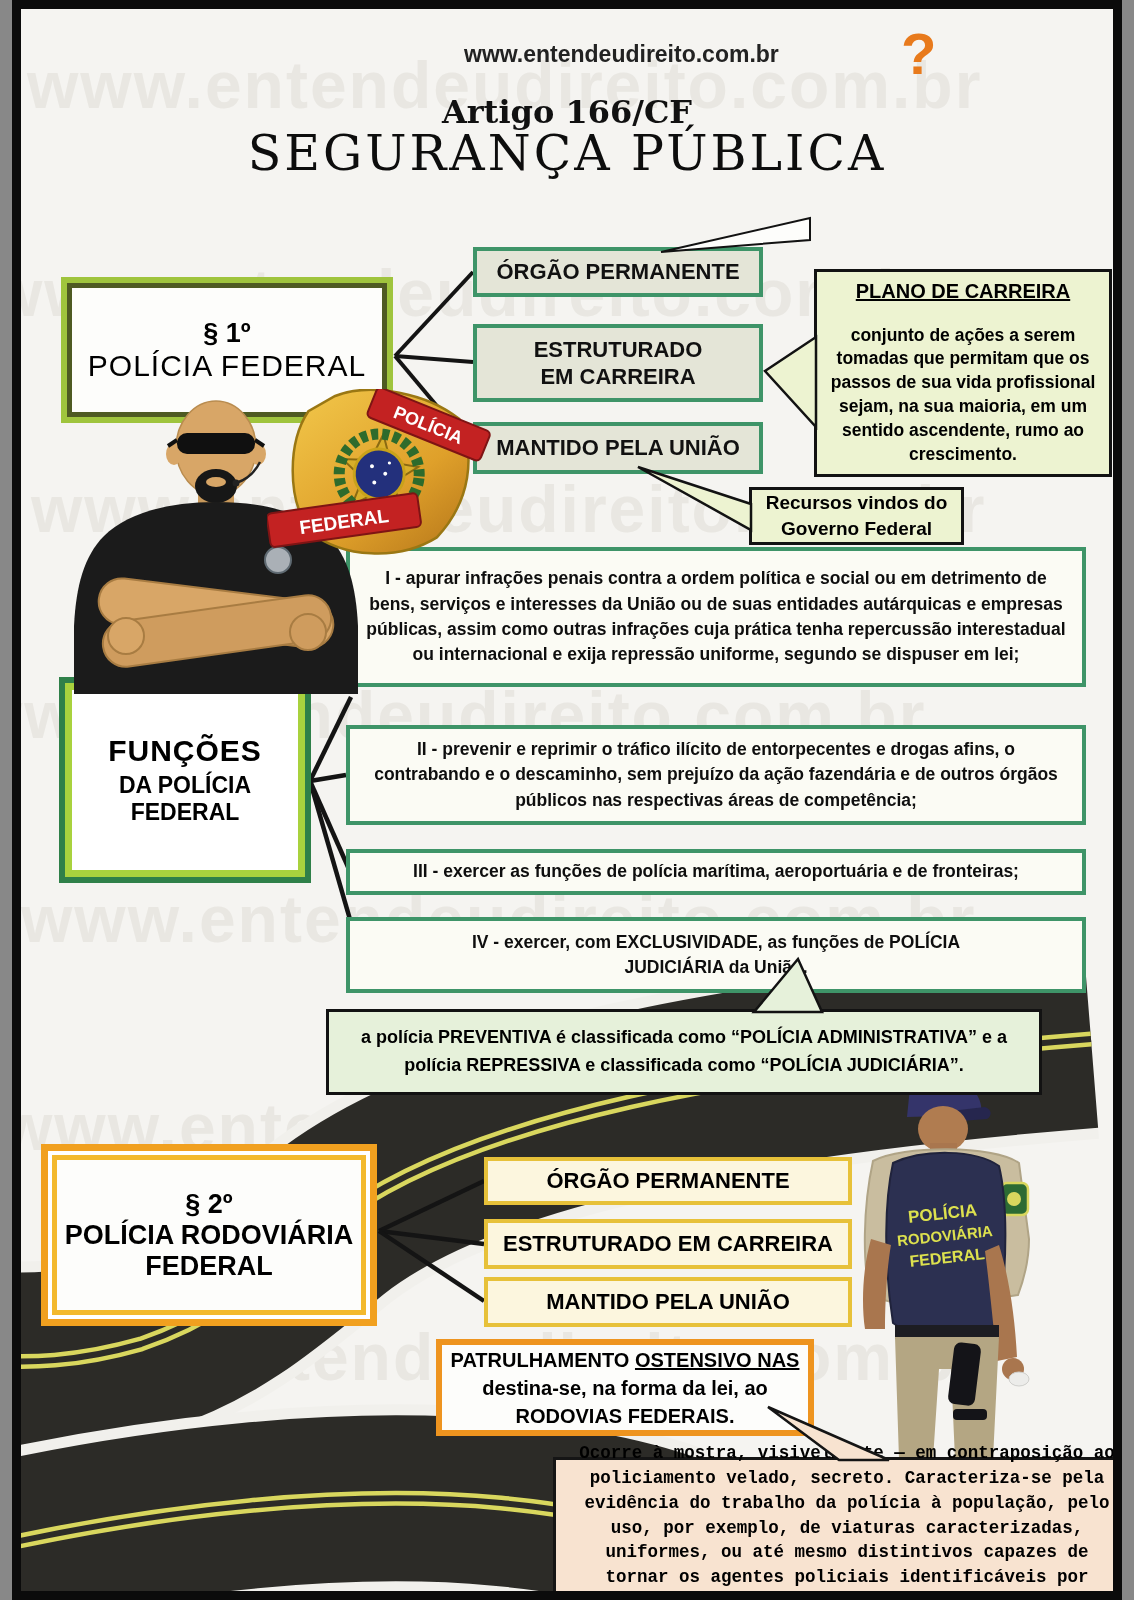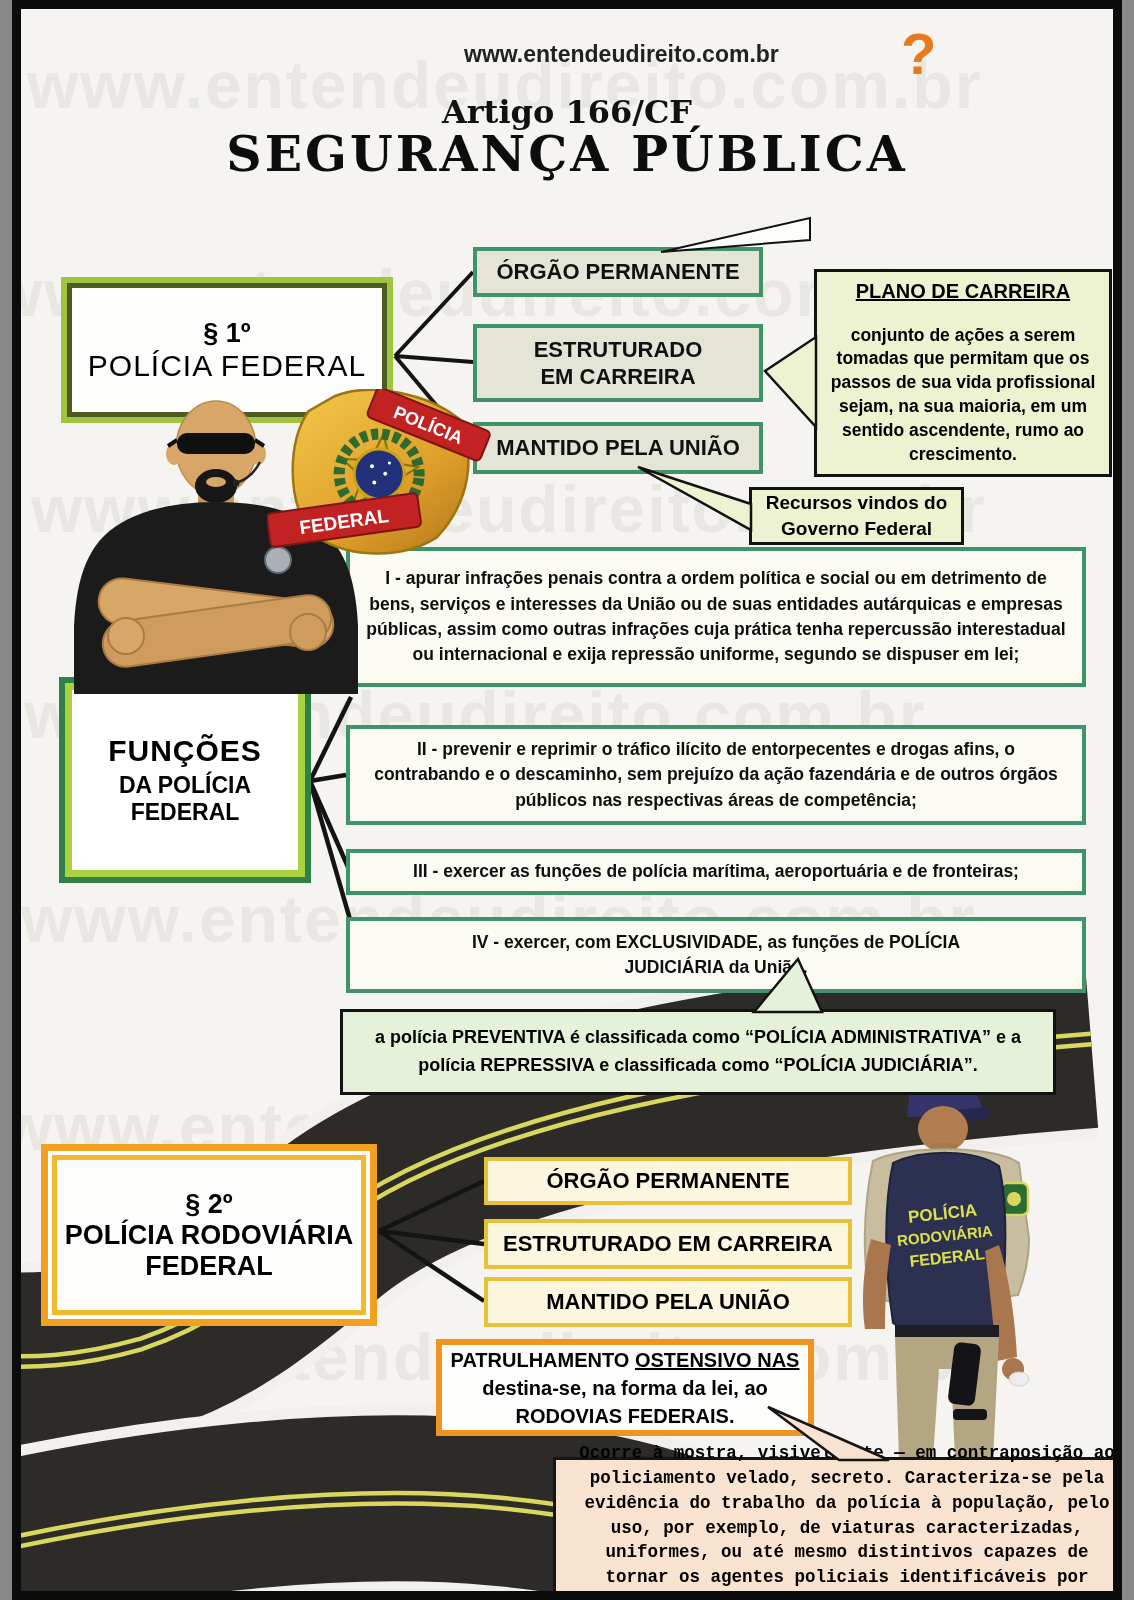--- a/index.html
+++ b/index.html
@@ -9,42 +9,42 @@
   .abs{position:absolute;box-sizing:border-box;}
   
   .wm{position:absolute;white-space:nowrap;font-weight:bold;font-size:66px;
       letter-spacing:2px;color:#e9e7e2;z-index:1;user-select:none;}
   
   .site{z-index:8;font-weight:bold;font-size:23px;color:#222;}
   .qmark{z-index:8;font-weight:bold;font-size:58px;color:#e87a1c;line-height:1;}
   .subtitle{z-index:8;width:100%;text-align:center;font-family:"DejaVu Serif",serif;
             font-weight:bold;font-size:32px;color:#111;}
   .title{z-index:8;width:100%;text-align:center;font-family:"DejaVu Serif",serif;
-         font-weight:bold;font-size:49px;letter-spacing:3px;color:#0d0d0d;}
+         font-weight:normal;font-size:49px;letter-spacing:3px;color:#0d0d0d;}
   
   .box{display:flex;flex-direction:column;align-items:center;justify-content:center;
        text-align:center;z-index:5;}
   .s1-main{border:6px solid #9fc43d;box-shadow:inset 0 0 0 5px #4e5a22;background:#fdfdfb;}
   .s1-main .l1{font-size:27px;font-weight:bold;}
   .s1-main .l2{font-size:30px;font-weight:normal;letter-spacing:1px;}
   .g-attr{border:4px solid #3e9468;background:#e4e5d7;font-weight:bold;font-size:22px;
           line-height:1.25;color:#111;}
   .w-call{border:3px solid #121212;background:#fdfdfb;font-weight:bold;font-size:20px;}
   .cream{border:3px solid #121212;background:#edf3d1;font-weight:bold;gap:19px;}
   .plano-t{font-size:20px;text-decoration:underline;}
   .plano-b{font-size:17.5px;line-height:1.36;margin-top:2px;}
   .recursos{font-size:19px;line-height:1.35;}
   .func-box{border:6px solid #2f8049;box-shadow:inset 0 0 0 7px #a9d23e;background:#fff;}
   .func-box .l1{font-size:30px;font-weight:bold;letter-spacing:1px;}
   .func-box .l2{font-size:23px;font-weight:bold;margin-top:4px;}
   .func-box .l3{font-size:23px;font-weight:bold;}
   .item{border:4px solid #3e9468;background:#fbfbf4;font-weight:bold;font-size:17.5px;
         line-height:1.45;padding:6px 16px;color:#0e0e0e;}
   .classif{border:3px solid #121212;background:#e6f1da;font-weight:bold;font-size:18px;
-           line-height:1.55;padding:8px 18px;margin-left:14px;}
+           line-height:1.55;padding:8px 18px;}
   .s2-main{border:7px solid #f1a01f;box-shadow:inset 0 0 0 4px #fff, inset 0 0 0 9px #f3b92d;
            background:#fdfdfb;}
   .s2-main .l1{font-size:27px;font-weight:bold;}
   .s2-main .l2{font-size:27px;font-weight:bold;}
   .y-attr{border:4px solid #e7c139;background:#fcf6de;font-weight:bold;font-size:22px;}
   .destino{border:6px solid #ee941f;background:#fdfdfb;font-weight:bold;font-size:20px;
            line-height:1.4;}
   .destino .u{text-decoration:underline;}
   .ocorre{border:3px solid #151515;background:#f8e3d0;font-weight:bold;font-size:17.5px;
           line-height:1.42;padding:8px 14px;font-family:Liberation Mono, monospace;}

